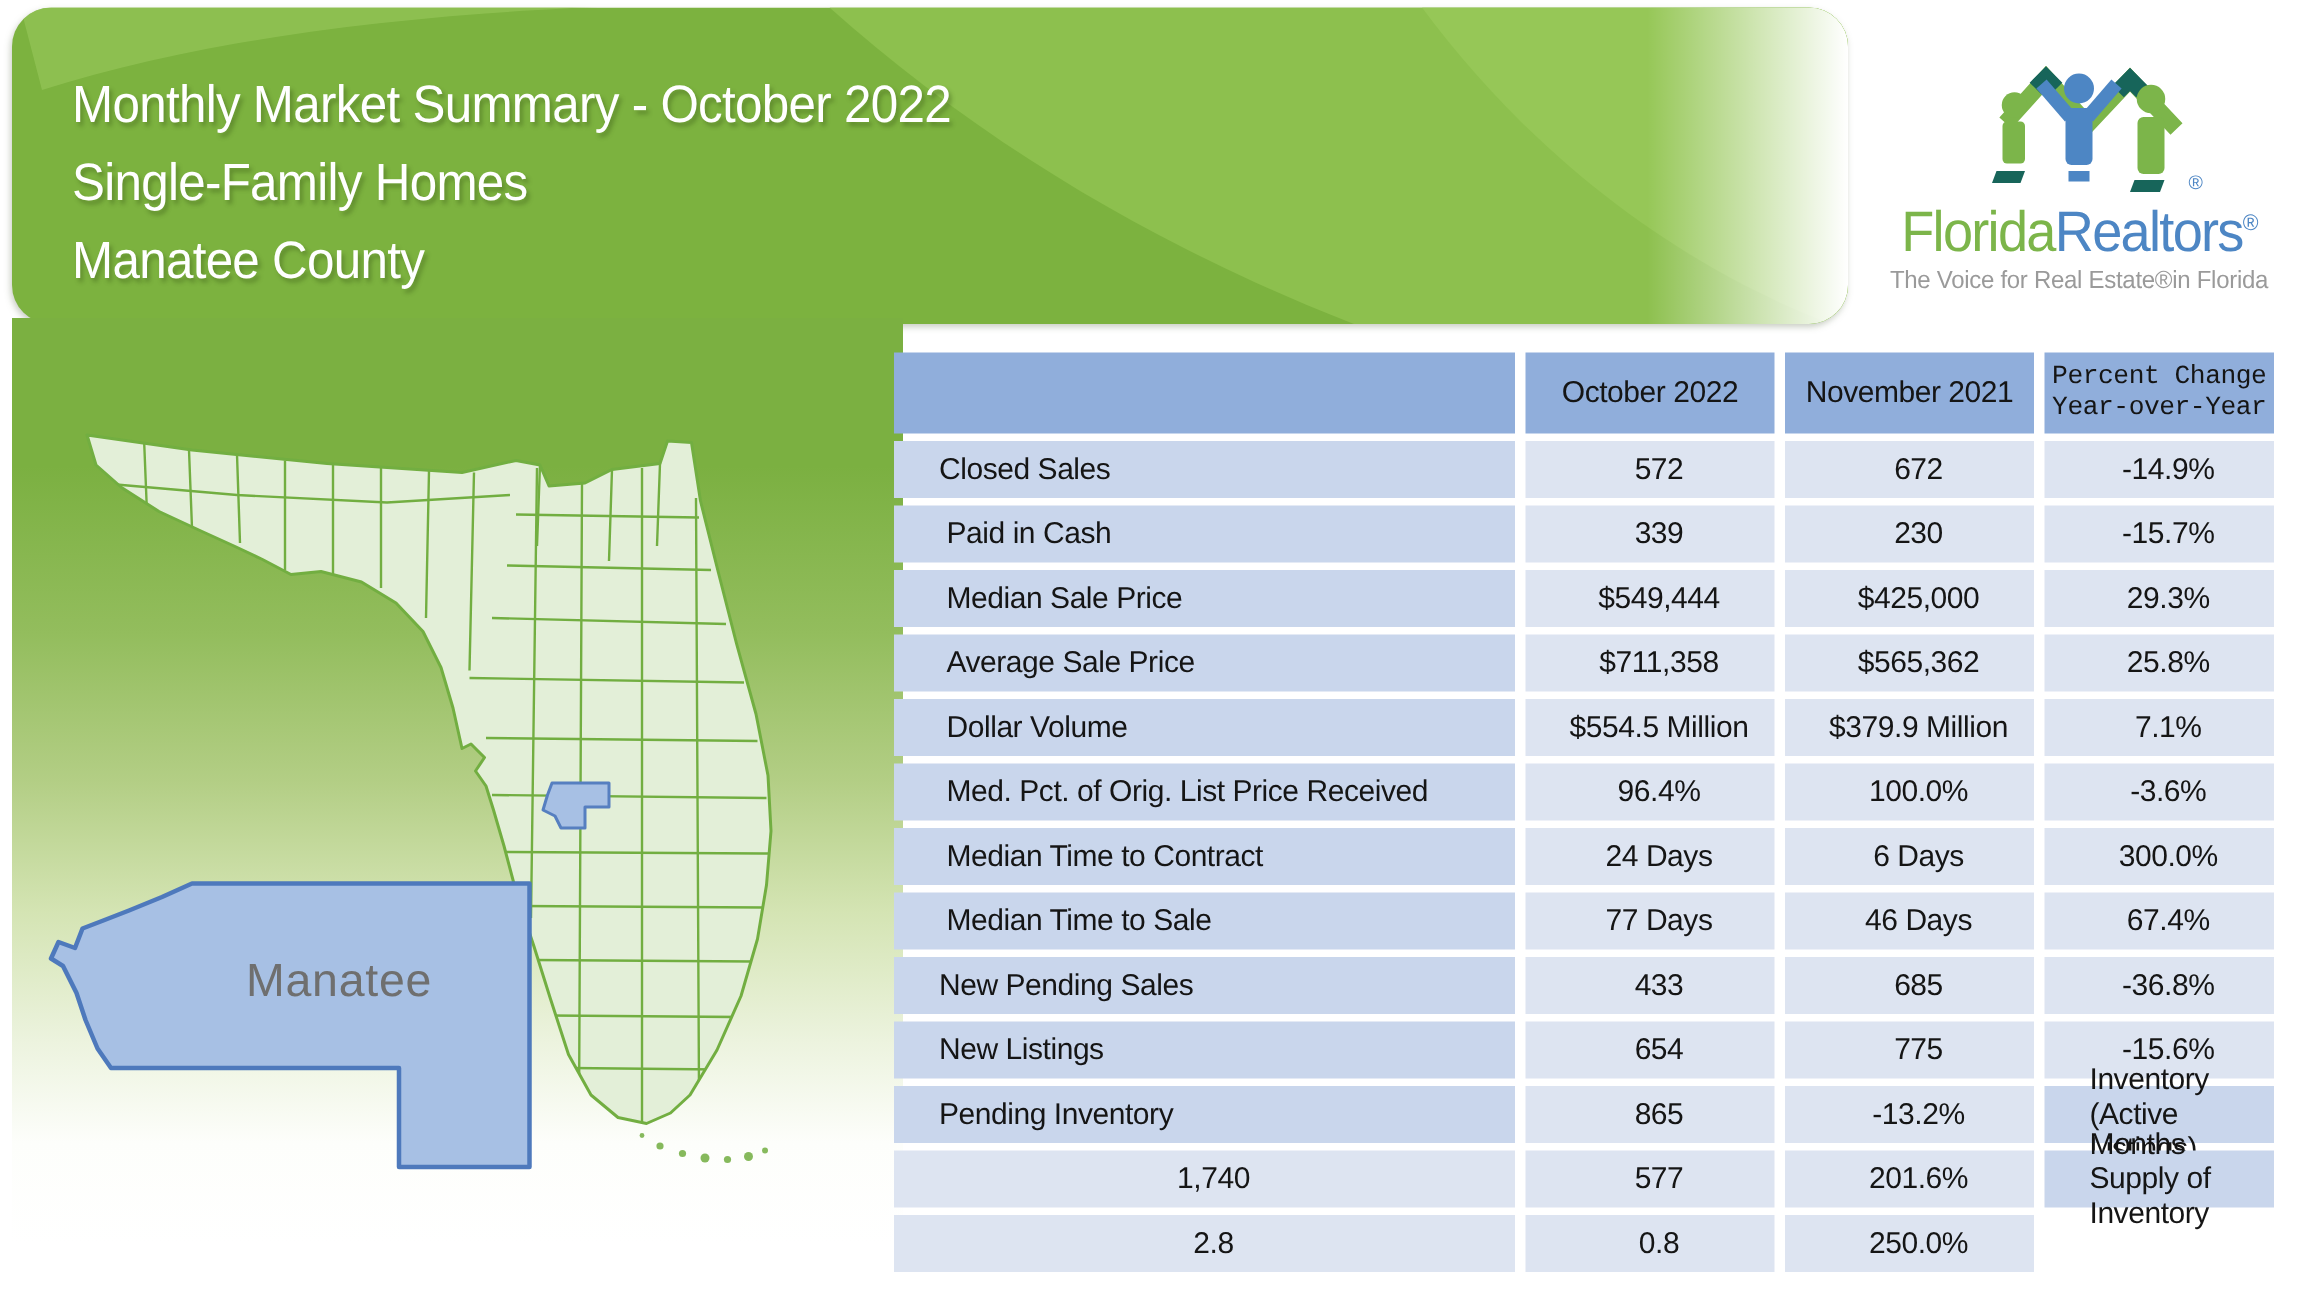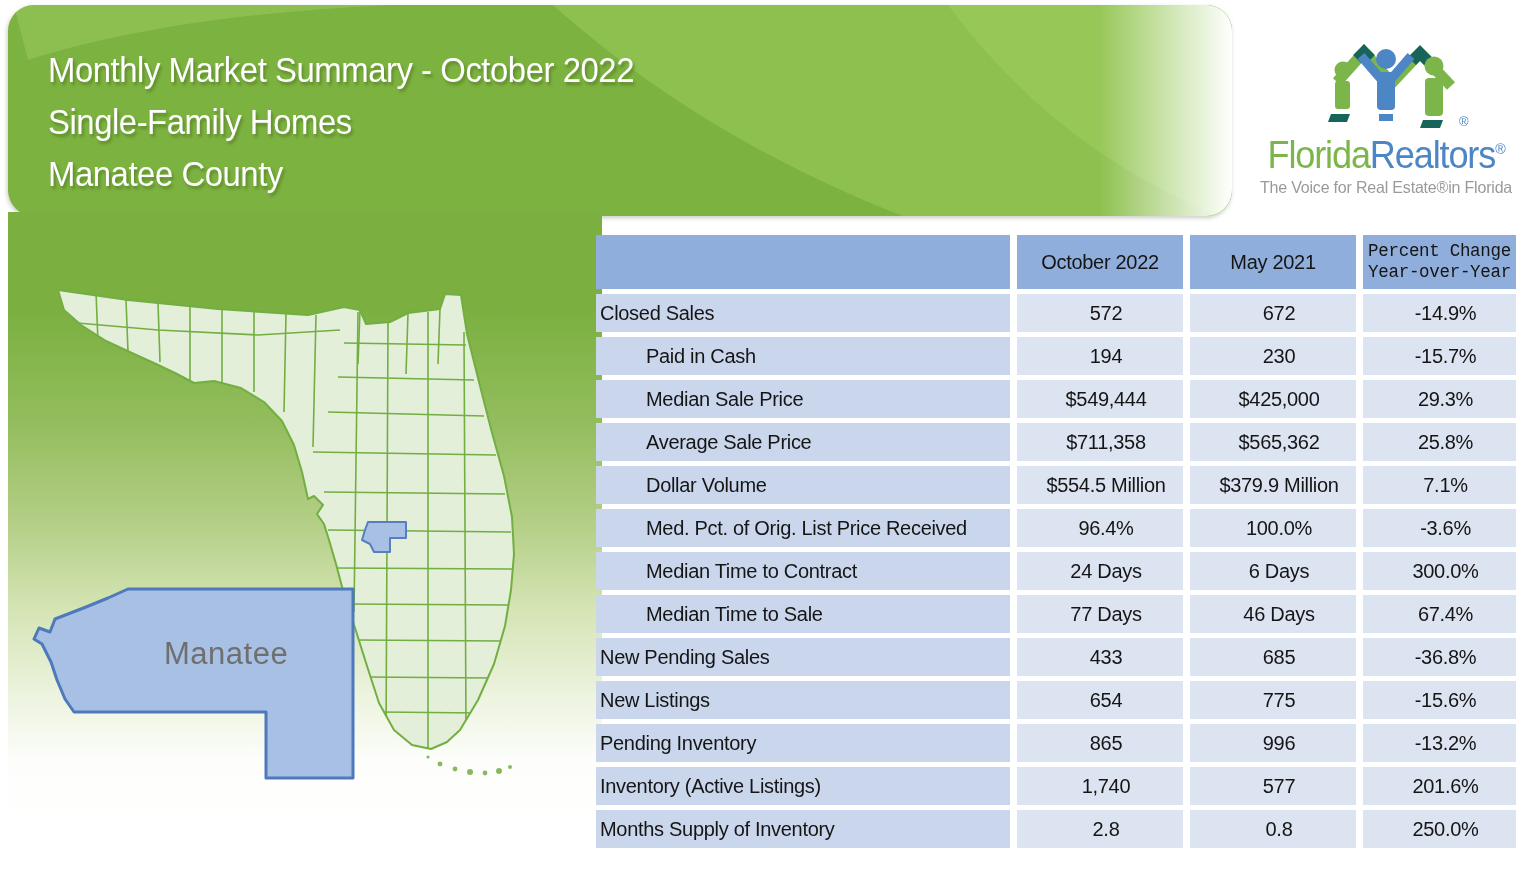--- a/index.html
+++ b/index.html
@@ -54,23 +54,23 @@
     gap:5px 7px;
     letter-spacing:-0.3px;
   }
   .hcell{
     background:#90aedb;display:flex;align-items:center;justify-content:center;
     font-size:20px;text-align:center;
   }
   .hpct{font-size:17.5px;line-height:1.22;white-space:pre-line;font-family:Liberation Mono, monospace;}
   .lcell{
     background:#c9d6ec;display:flex;align-items:center;
-    font-size:20px;padding-left:4px;
-  }
-  .lcell.indent{padding-left:50px;text-align:center;}
+    font-size:20px;padding-left:30px;
+  }
+  .lcell.indent{padding-left:35px;text-align:center;}
   .vcell{
     background:#dde4f1;display:flex;align-items:center;justify-content:center;
     font-size:20px;
     padding-left:12px;
   }
 </style>
 </head>
 <body>
 
 <div class="banner">
@@ -171,29 +171,29 @@
 
     <path d="M 120,377 L 345,377 L 345,566 L 258,566 L 258,500 L 66,500 L 57,487 L 49,468 L 43,450 L 34,432
          L 26,427 L 31,416 L 42,420 L 47,407 L 60,402 L 78,395 L 100,386 Z" fill="#a7c0e4" stroke="#4e79bc" stroke-width="3" stroke-linejoin="round"></path>
     <text x="156" y="452" font-size="31" fill="#6f6f6f" letter-spacing="0.5">Manatee</text>
   </svg>
 </div>
 
 <div class="mtable">
   <div class="hcell"></div>
   <div class="hcell">October 2022</div>
-  <div class="hcell">May 2021</div>
+  <div class="hcell">November 2021</div>
   <div class="hcell hpct">Percent Change
 Year-over-Year</div>
 <div class="lcell">Closed Sales</div>
     <div class="vcell">572</div>
     <div class="vcell">672</div>
     <div class="vcell">-14.9%</div>
     <div class="lcell indent">Paid in Cash</div>
-    <div class="vcell">194</div>
+    <div class="vcell">339</div>
     <div class="vcell">230</div>
     <div class="vcell">-15.7%</div>
     <div class="lcell indent">Median Sale Price</div>
     <div class="vcell">$549,444</div>
     <div class="vcell">$425,000</div>
     <div class="vcell">29.3%</div>
     <div class="lcell indent">Average Sale Price</div>
     <div class="vcell">$711,358</div>
     <div class="vcell">$565,362</div>
     <div class="vcell">25.8%</div>
@@ -216,21 +216,20 @@
     <div class="lcell">New Pending Sales</div>
     <div class="vcell">433</div>
     <div class="vcell">685</div>
     <div class="vcell">-36.8%</div>
     <div class="lcell">New Listings</div>
     <div class="vcell">654</div>
     <div class="vcell">775</div>
     <div class="vcell">-15.6%</div>
     <div class="lcell">Pending Inventory</div>
     <div class="vcell">865</div>
-    <div class="vcell">996</div>
     <div class="vcell">-13.2%</div>
     <div class="lcell">Inventory (Active Listings)</div>
     <div class="vcell">1,740</div>
     <div class="vcell">577</div>
     <div class="vcell">201.6%</div>
     <div class="lcell">Months Supply of Inventory</div>
     <div class="vcell">2.8</div>
     <div class="vcell">0.8</div>
     <div class="vcell">250.0%</div>
   </div>

